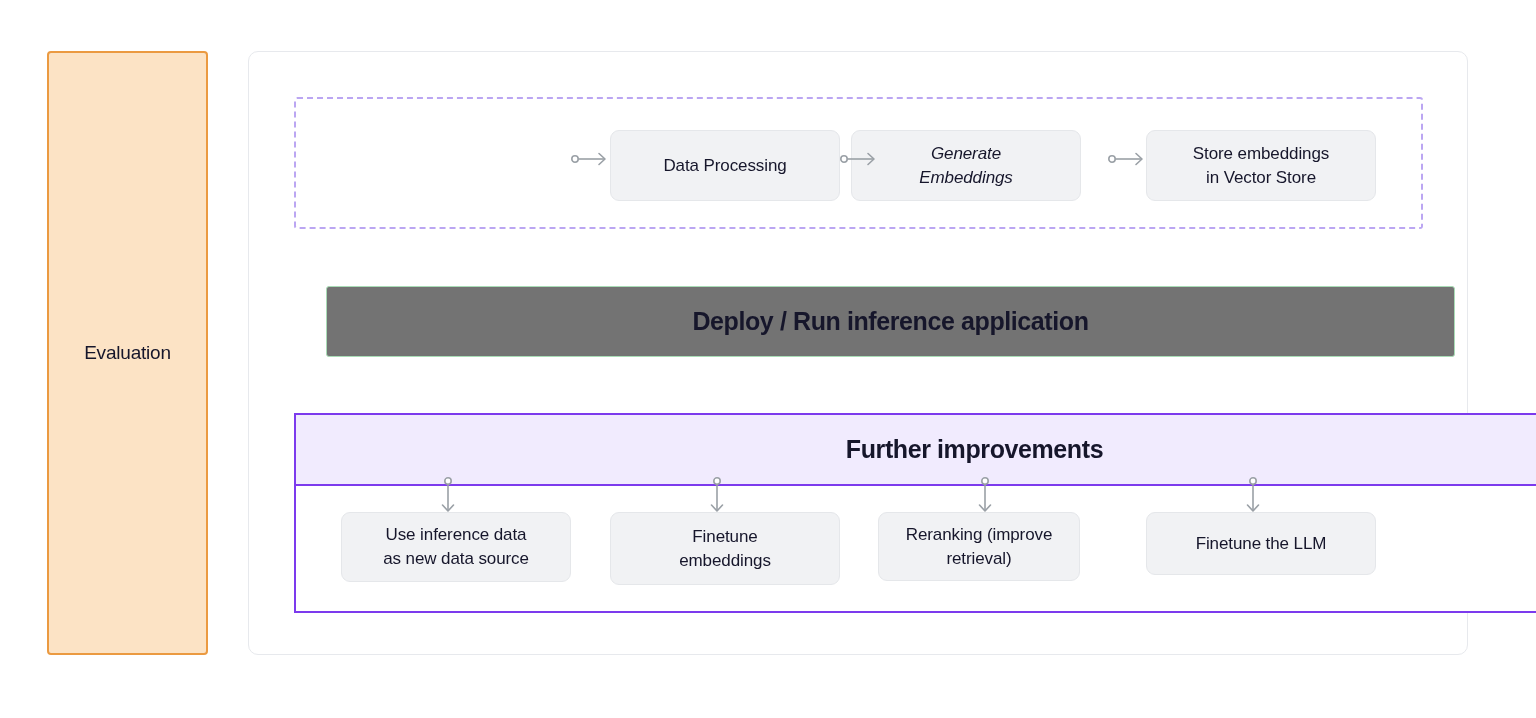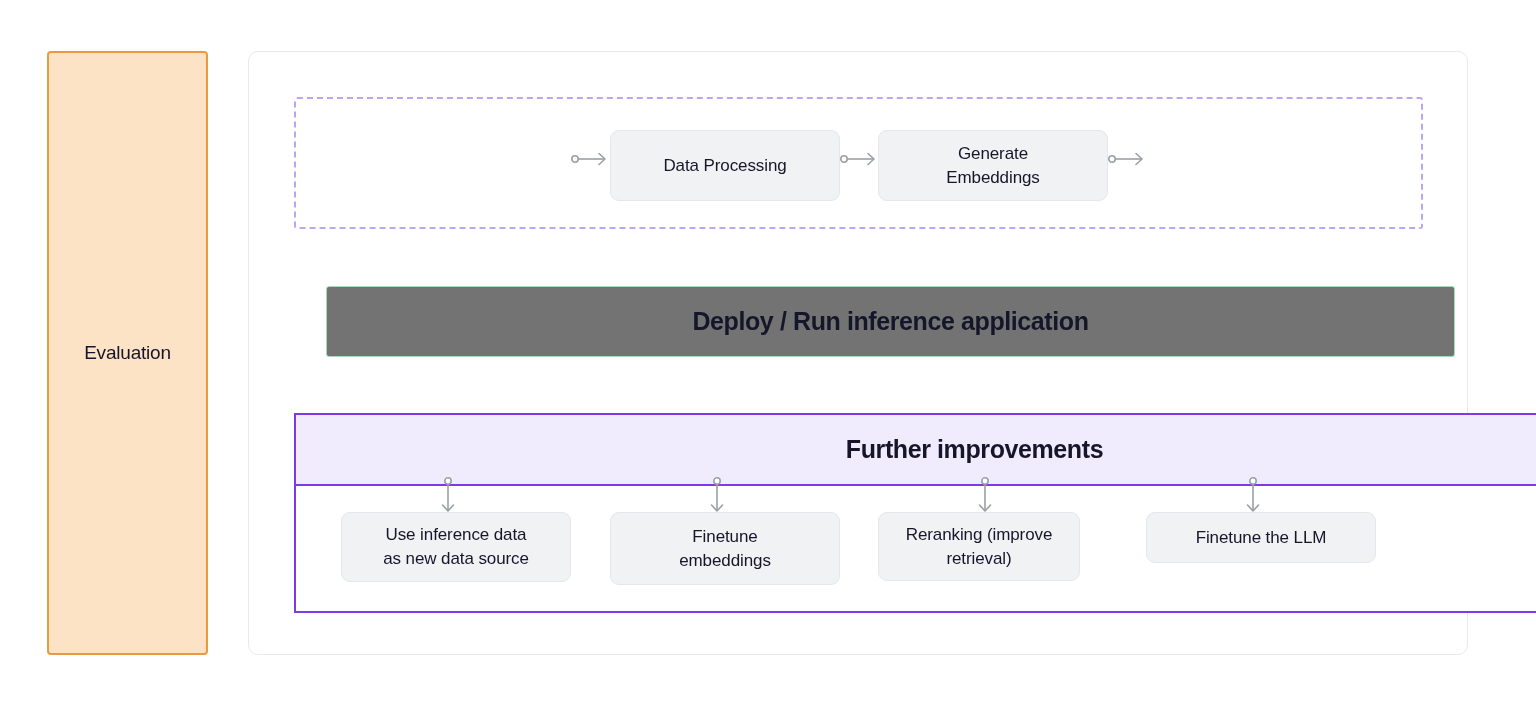--- a/index.html
+++ b/index.html
@@ -78,28 +78,28 @@
     font-weight: 500;
     line-height: 1.4;
     letter-spacing: -0.1px;
     color: #16162b;
     padding: 0 10px;
   }
 
   
   .pipe-0 { left: 92px;  top: 78px;  width: 230px; height: 71px; }
   .pipe-1 { left: 361px; top: 78px;  width: 230px; height: 71px; }
-  .pipe-2 { left: 629px; top: 78px;  width: 230px; height: 71px; }
+  .pipe-2 { left: 602px; top: 78px;  width: 230px; height: 71px; font-style: italic; }
   .pipe-3 { left: 897px; top: 78px;  width: 230px; height: 71px; }
 
   
   .imp-0 { left: 92px;  top: 460px; width: 230px; height: 70px; }
   .imp-1 { left: 361px; top: 460px; width: 230px; height: 73px; }
   .imp-2 { left: 629px; top: 460px; width: 202px; height: 69px; }
-  .imp-3 { left: 897px; top: 460px; width: 230px; height: 51px; }
+  .imp-3 { left: 897px; top: 460px; width: 230px; height: 63px; }
 
   
   .deploy-band {
     position: absolute;
     left: 45px;
     top: 234px;
     width: 1129px;
     height: 71px;
     background: #737373;
     border: 1px solid #a9dcb6;
@@ -165,20 +165,22 @@
   <span class="eval-label">Evaluation</span>
 </div>
 
 <div class="main-card">
 
   <div class="ingestion-group"></div>
 
   <div class="node pipe-1" style="white-space:pre-line">Data Processing</div>
   <div class="node pipe-2" style="white-space:pre-line">Generate
 Embeddings</div>
+  <div class="node pipe-3" style="white-space:pre-line">Store embeddings
+in Vector Store</div>
 
   <div class="connector h-conn-0">
     <svg width="40" height="14" viewBox="0 0 40 14">
       <circle cx="4" cy="7" r="3.2" fill="#ffffff" stroke="#9aa0a6" stroke-width="1.6"></circle>
       <line x1="7.5" y1="7" x2="34" y2="7" stroke="#9aa0a6" stroke-width="1.6"></line>
       <polyline points="28,1.5 34,7 28,12.5" fill="none" stroke="#9aa0a6" stroke-width="1.6" stroke-linecap="round" stroke-linejoin="round"></polyline>
     </svg>
   </div>
   <div class="connector h-conn-1">
     <svg width="40" height="14" viewBox="0 0 40 14">

